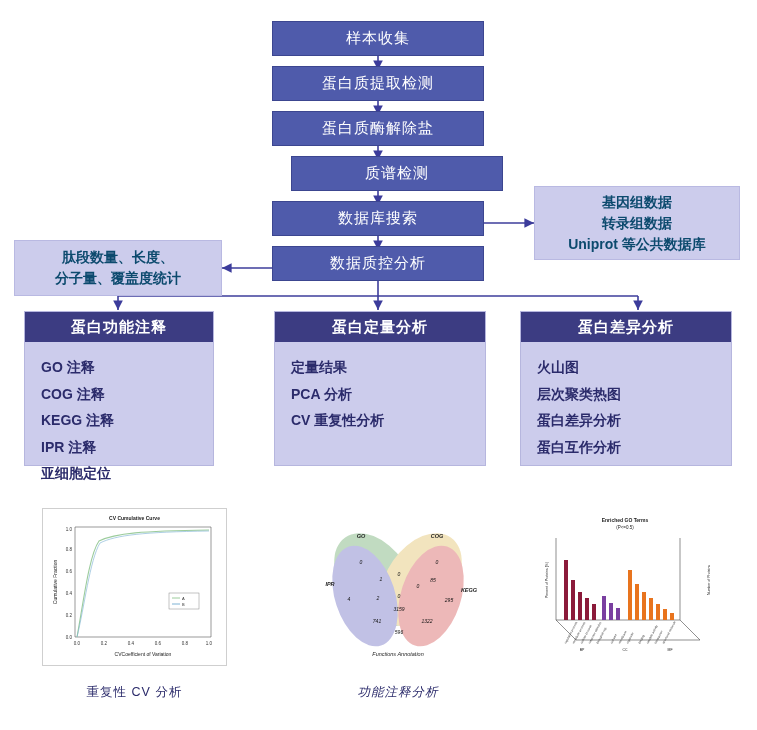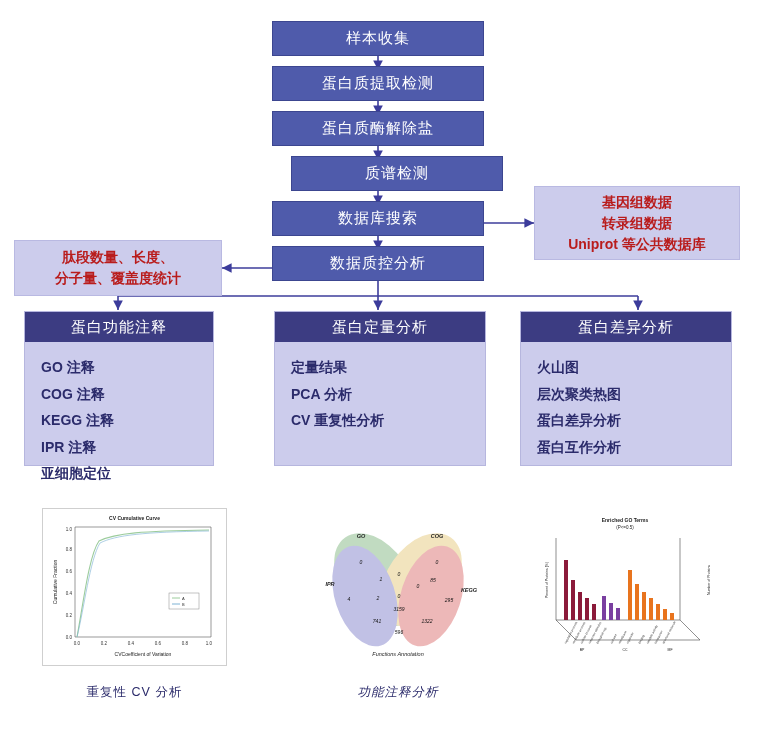--- a/index.html
+++ b/index.html
@@ -34,21 +34,21 @@
     font-size: 15px;
     letter-spacing: 1px;
     white-space: pre-line;
     text-align: center;
     line-height: 1.35;
   }
   .side-node {
     position: absolute;
     box-sizing: border-box;
     background: #ccccec;
-    color: #b91c1c;
+    color: #0c4a6e;
     border: 1px solid #b9b9e2;
     display: flex;
     align-items: center;
     justify-content: center;
     font-size: 14px;
     white-space: pre-line;
     text-align: center;
     line-height: 1.5;
     font-weight: bold;
   }
@@ -65,21 +65,21 @@
   .panel {
     position: absolute;
     box-sizing: border-box;
     background: #ccccec;
     border: 1px solid #b6b6de;
   }
   .panel-head {
     background: #3c3c82;
     color: #ffffff;
     font-size: 15px;
-    font-weight: normal;
+    font-weight: bold;
     letter-spacing: 1px;
     height: 30px;
     display: flex;
     align-items: center;
     justify-content: center;
   }
   .panel-body {
     padding: 12px 0 12px 16px;
   }
   .panel-body div {

